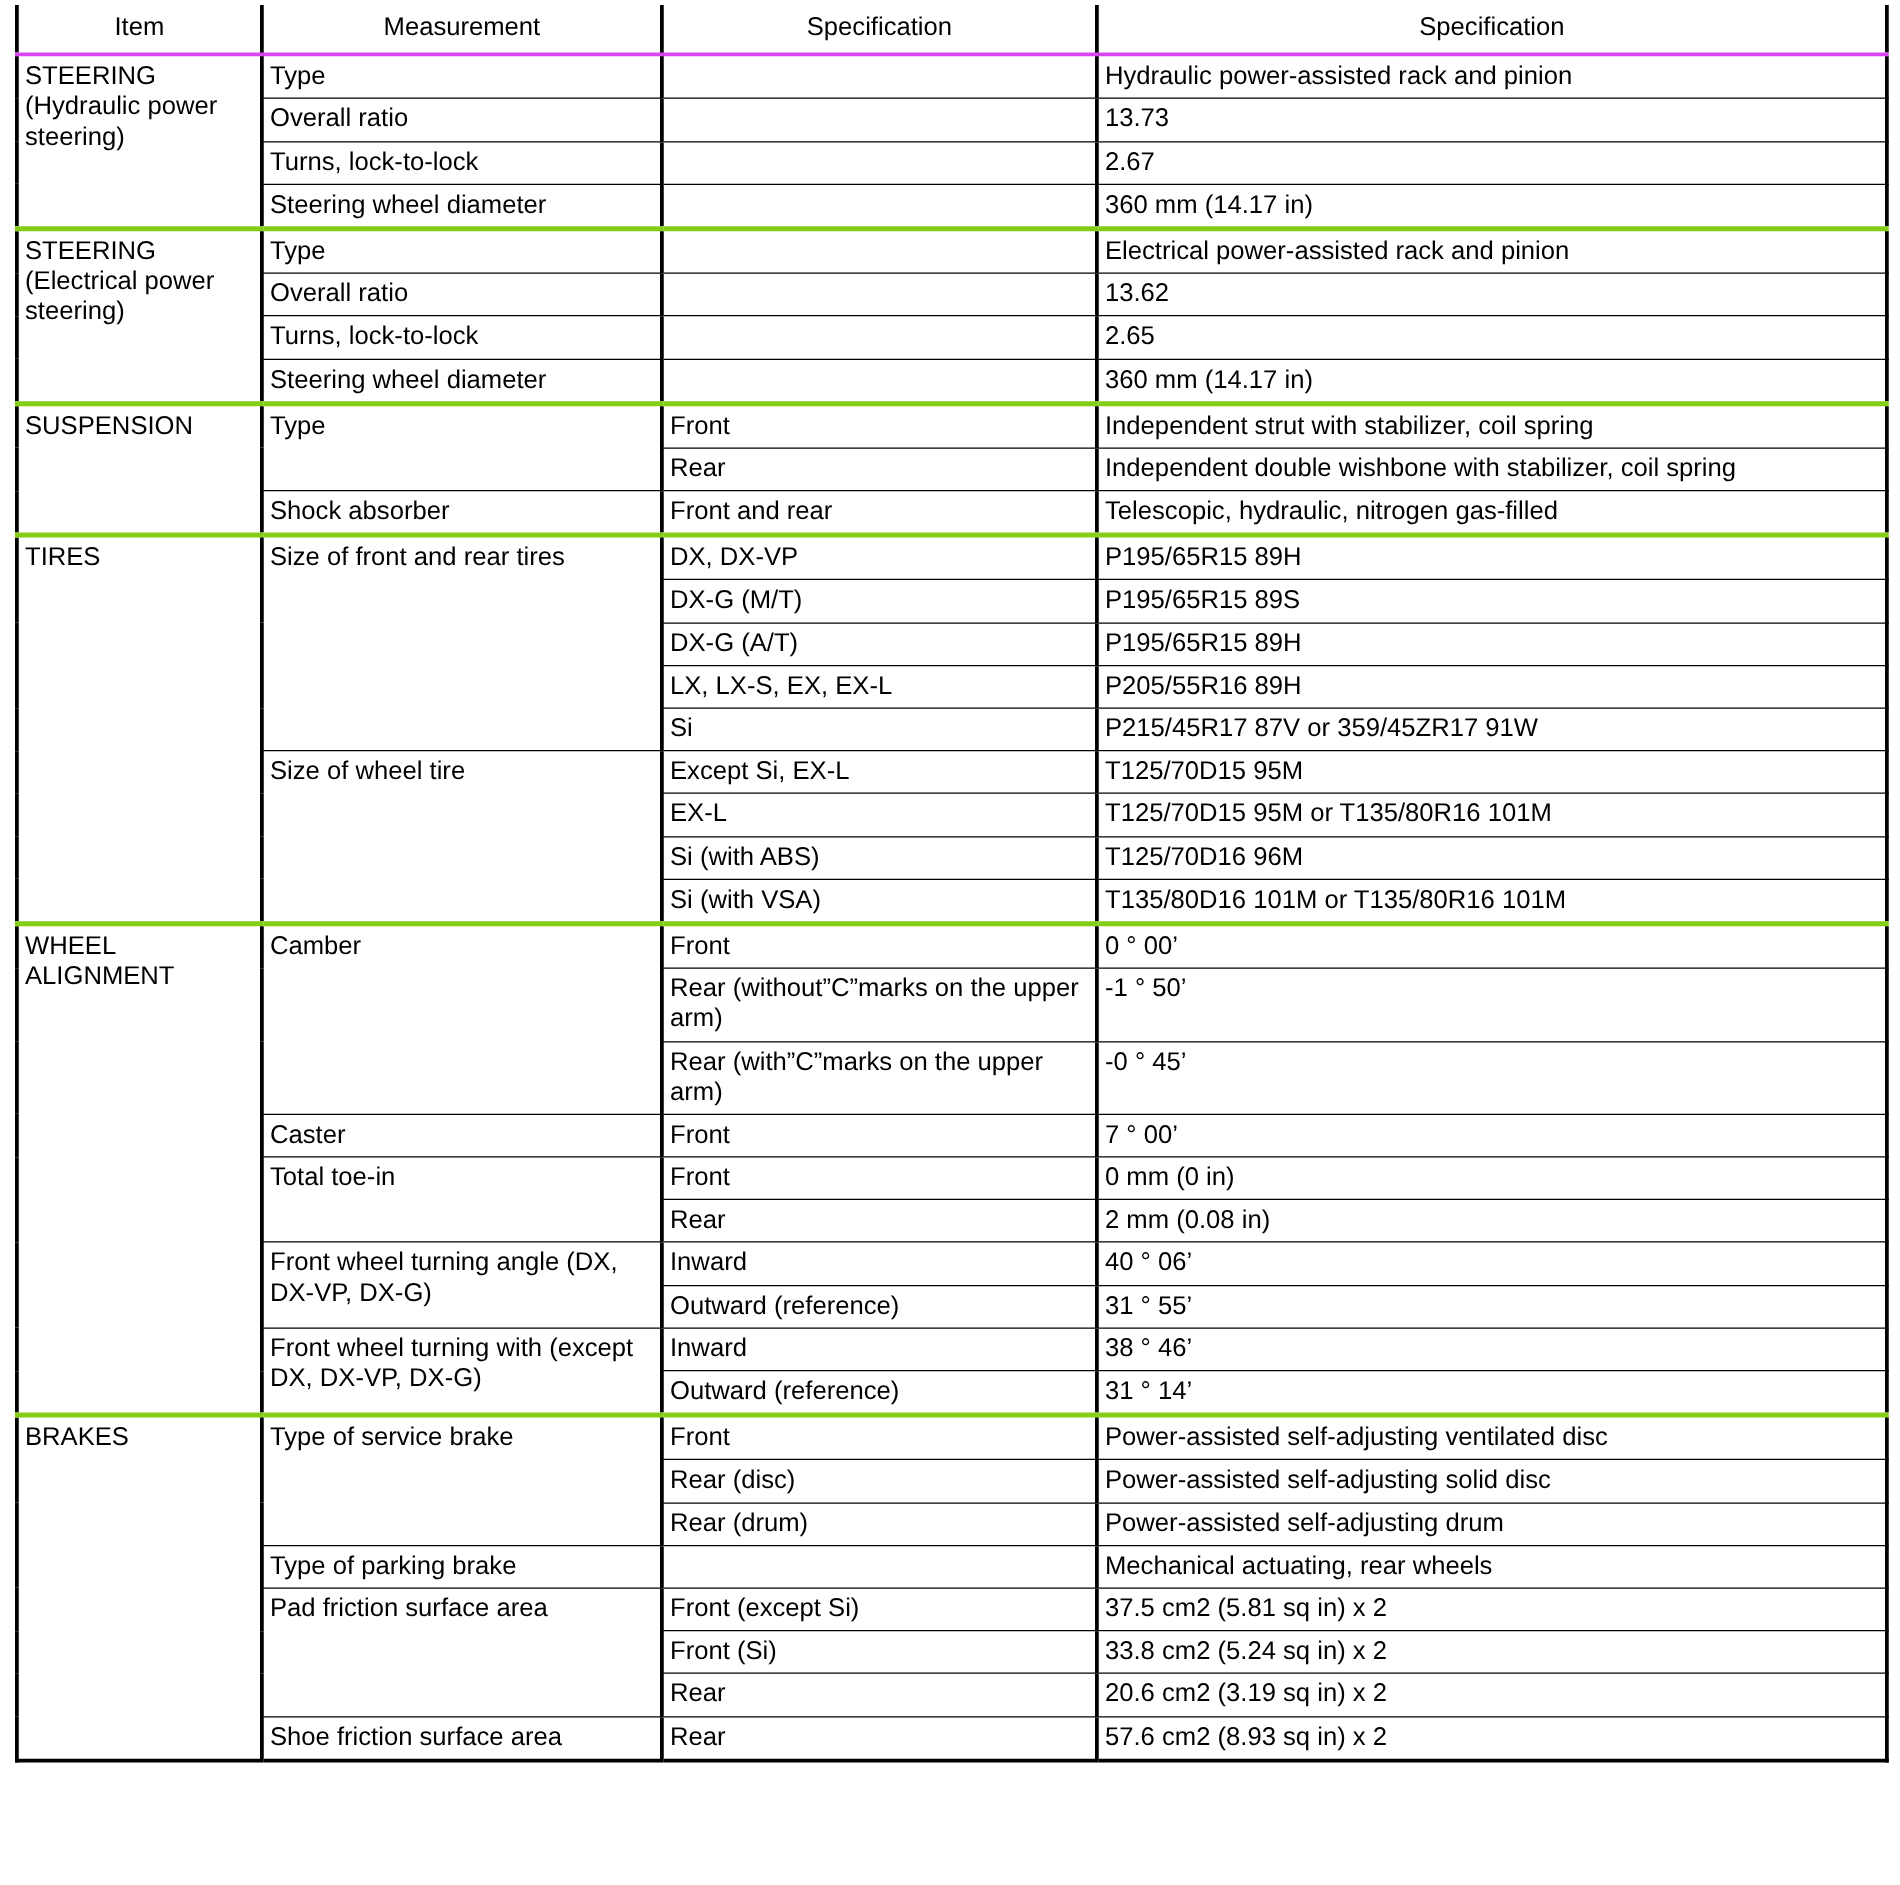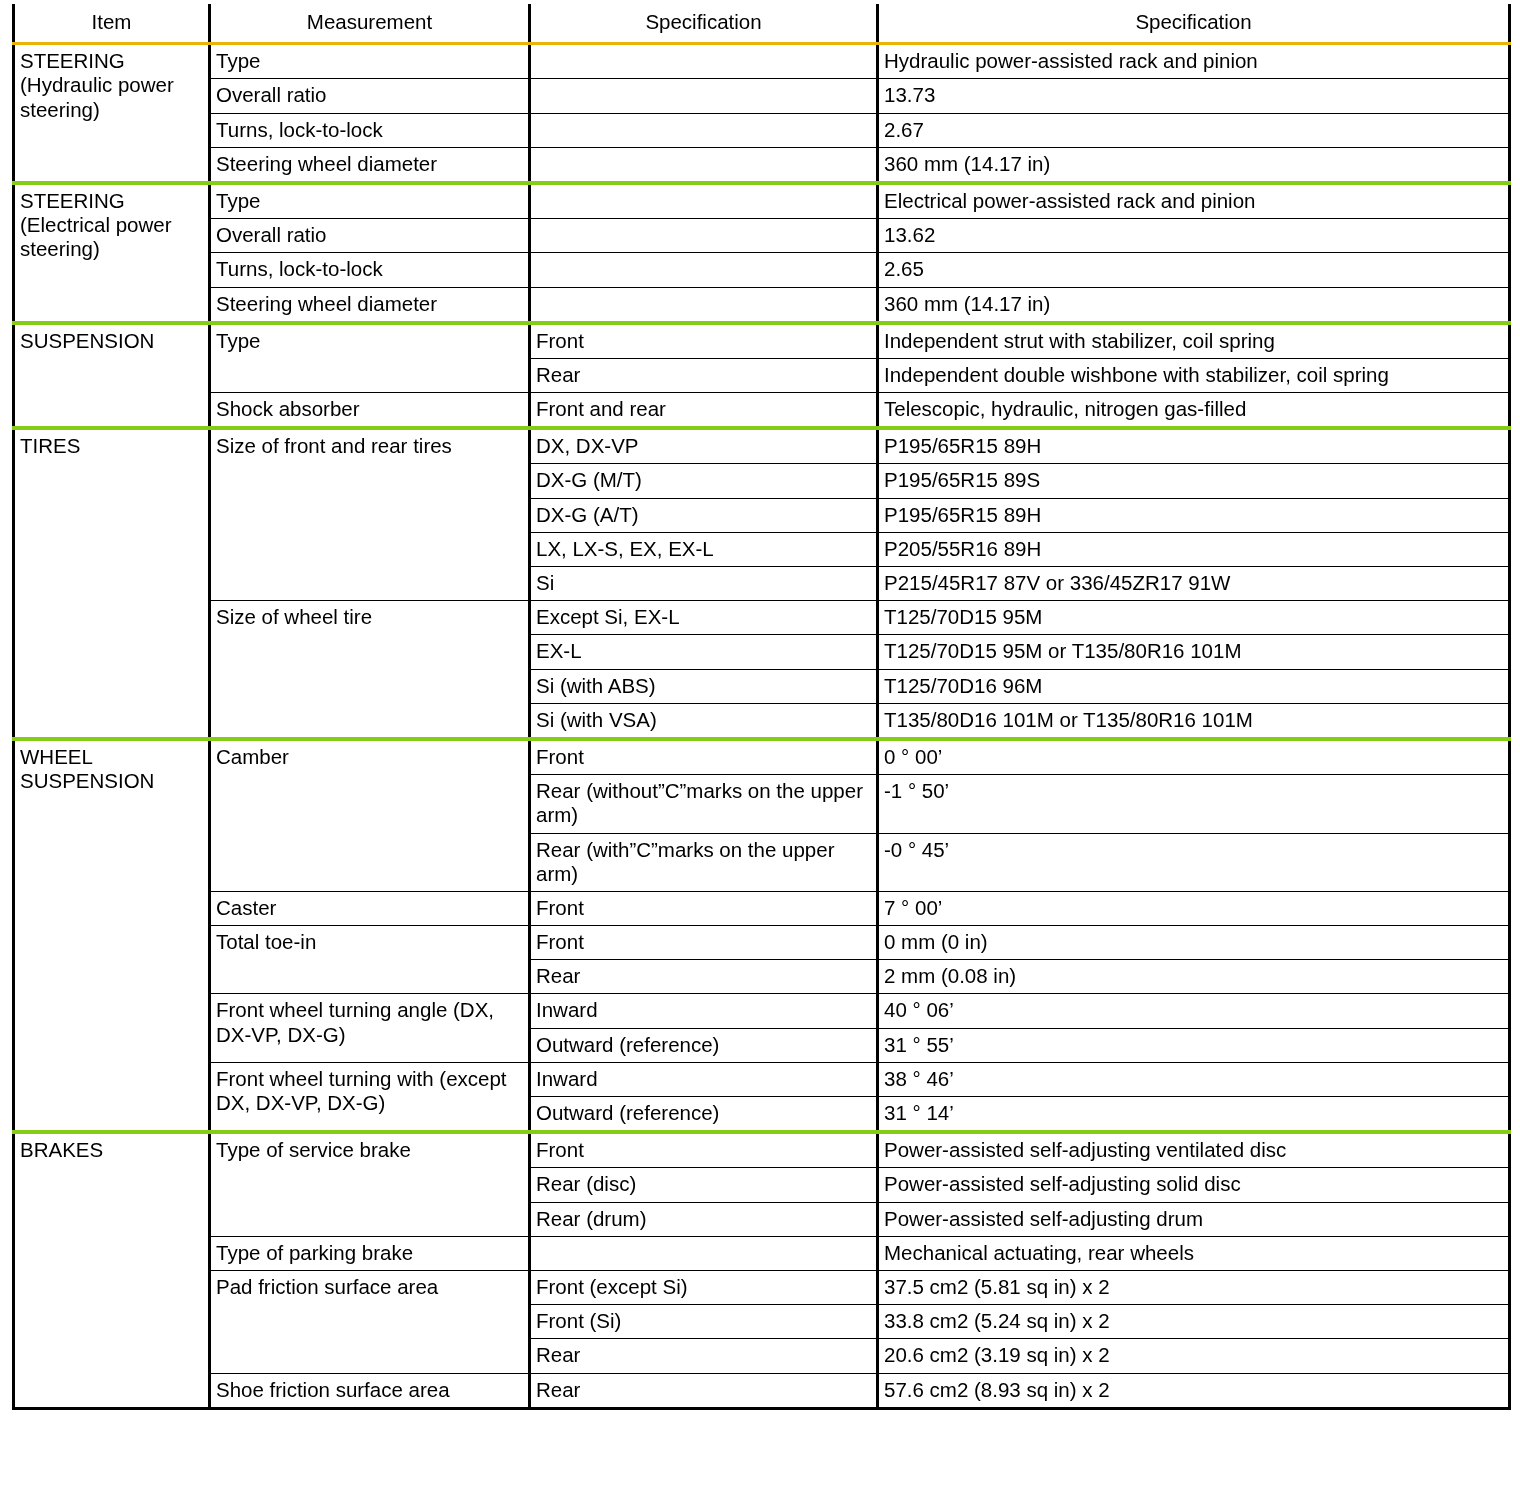--- a/index.html
+++ b/index.html
@@ -41,21 +41,21 @@
     border-top: none;
   }
   
   #spec-table {
     border: 3px solid #000000;
     border-top: none;
   }
   
   #spec-table .hb-top { border-top: 4px solid #84cc16; }
   #spec-table .hb-right { border-right: 3px solid #000000; }
-  #spec-table thead tr th { border-bottom: 3px solid #eab308; }
+  #spec-table thead tr th { border-bottom: 3px solid #d946ef; }
 </style>
 </head>
 <body>
 
 <table id="spec-table">
   <colgroup>
     <col class="c-item">
       <col class="c-meas">
       <col class="c-qual">
       <col class="c-spec">
@@ -139,41 +139,41 @@
       <tr>
         <td class="hb-right">DX-G (A/T)</td>
         <td class="">P195/65R15 89H</td>
       </tr>
       <tr>
         <td class="hb-right">LX, LX-S, EX, EX-L</td>
         <td class="">P205/55R16 89H</td>
       </tr>
       <tr>
         <td class="hb-right">Si</td>
-        <td class="">P215/45R17 87V or 336/45ZR17 91W</td>
+        <td class="">P215/45R17 87V or 359/45ZR17 91W</td>
       </tr>
       <tr>
         <td class="hb-right" rowspan="4">Size of wheel tire</td>
         <td class="hb-right">Except Si, EX-L</td>
         <td class="">T125/70D15 95M</td>
       </tr>
       <tr>
         <td class="hb-right">EX-L</td>
         <td class="">T125/70D15 95M or T135/80R16 101M</td>
       </tr>
       <tr>
         <td class="hb-right">Si (with ABS)</td>
         <td class="">T125/70D16 96M</td>
       </tr>
       <tr>
         <td class="hb-right">Si (with VSA)</td>
         <td class="">T135/80D16 101M or T135/80R16 101M</td>
       </tr>
       <tr>
-        <td class="hb-right hb-top" rowspan="10">WHEEL SUSPENSION</td>
+        <td class="hb-right hb-top" rowspan="10">WHEEL ALIGNMENT</td>
         <td class="hb-right hb-top" rowspan="3">Camber</td>
         <td class="hb-right hb-top">Front</td>
         <td class="hb-top">0 ° 00’</td>
       </tr>
       <tr>
         <td class="hb-right">Rear (without”C”marks on the upper arm)</td>
         <td class="">-1 ° 50’</td>
       </tr>
       <tr>
         <td class="hb-right">Rear (with”C”marks on the upper arm)</td>

